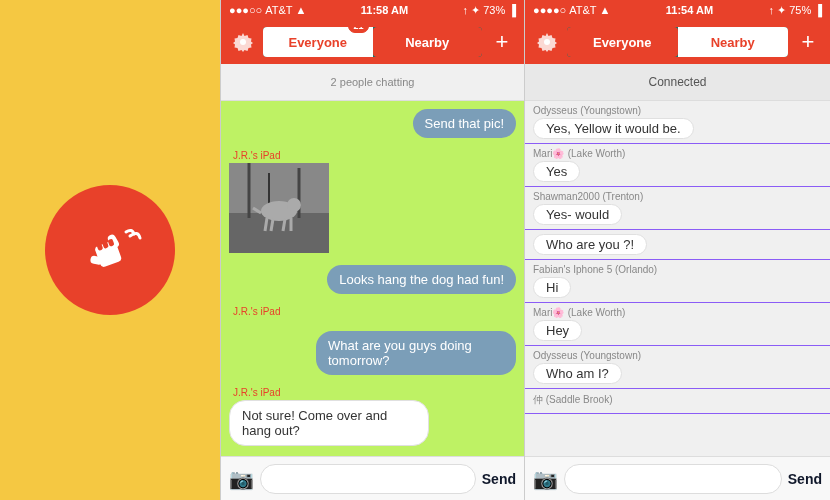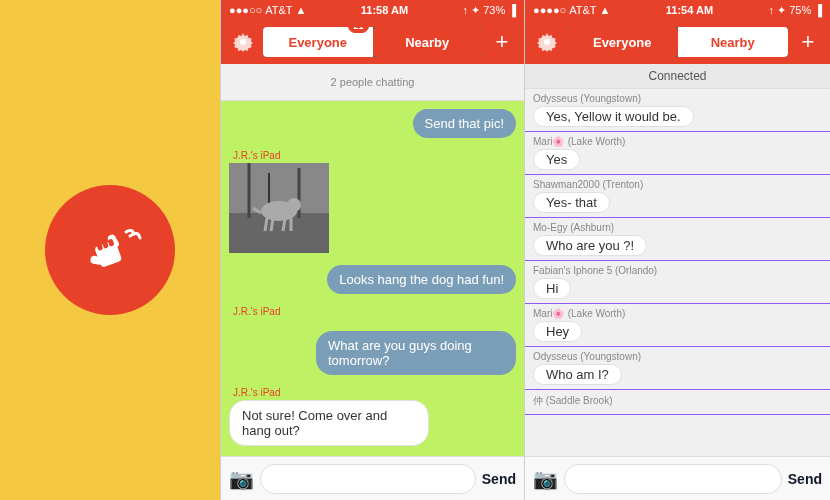--- a/index.html
+++ b/index.html
@@ -235,21 +235,21 @@
       background: none;
       border: none;
     }
 
     
     .connected-bar {
       background: #e8e8e8;
       text-align: center;
       font-size: 12px;
       color: #555;
-      padding: 5px 0;
+      padding: 11px 0;
       border-bottom: 1px solid #ddd;
     }
 
     .feed-area {
       flex: 1;
       overflow-y: auto;
       background: #f0f0f0;
       display: flex;
       flex-direction: column;
     }
@@ -471,25 +471,24 @@
     </div>
     <div class="feed-item">
       <span class="feed-sender">Mari🌸 (Lake Worth)</span>
       <div class="feed-bubble">
         <span>Yes</span>
       </div>
     </div>
     <div class="feed-item">
       <span class="feed-sender">Shawman2000 (Trenton)</span>
       <div class="feed-bubble">
-        <span>Yes- that</span>
-      </div>
-    </div>
-    <div class="feed-item">
-      <span class="feed-sender">Mo-Egy (Ashburn)</span>
+        <span>Yes- would</span>
+      </div>
+    </div>
+    <div class="feed-item">
       <div class="feed-bubble">
         <span>Who are you ?!</span>
       </div>
     </div>
     <div class="feed-item">
       <span class="feed-sender">Fabian's Iphone 5 (Orlando)</span>
       <div class="feed-bubble">
         <span>Hi</span>
       </div>
     </div>

